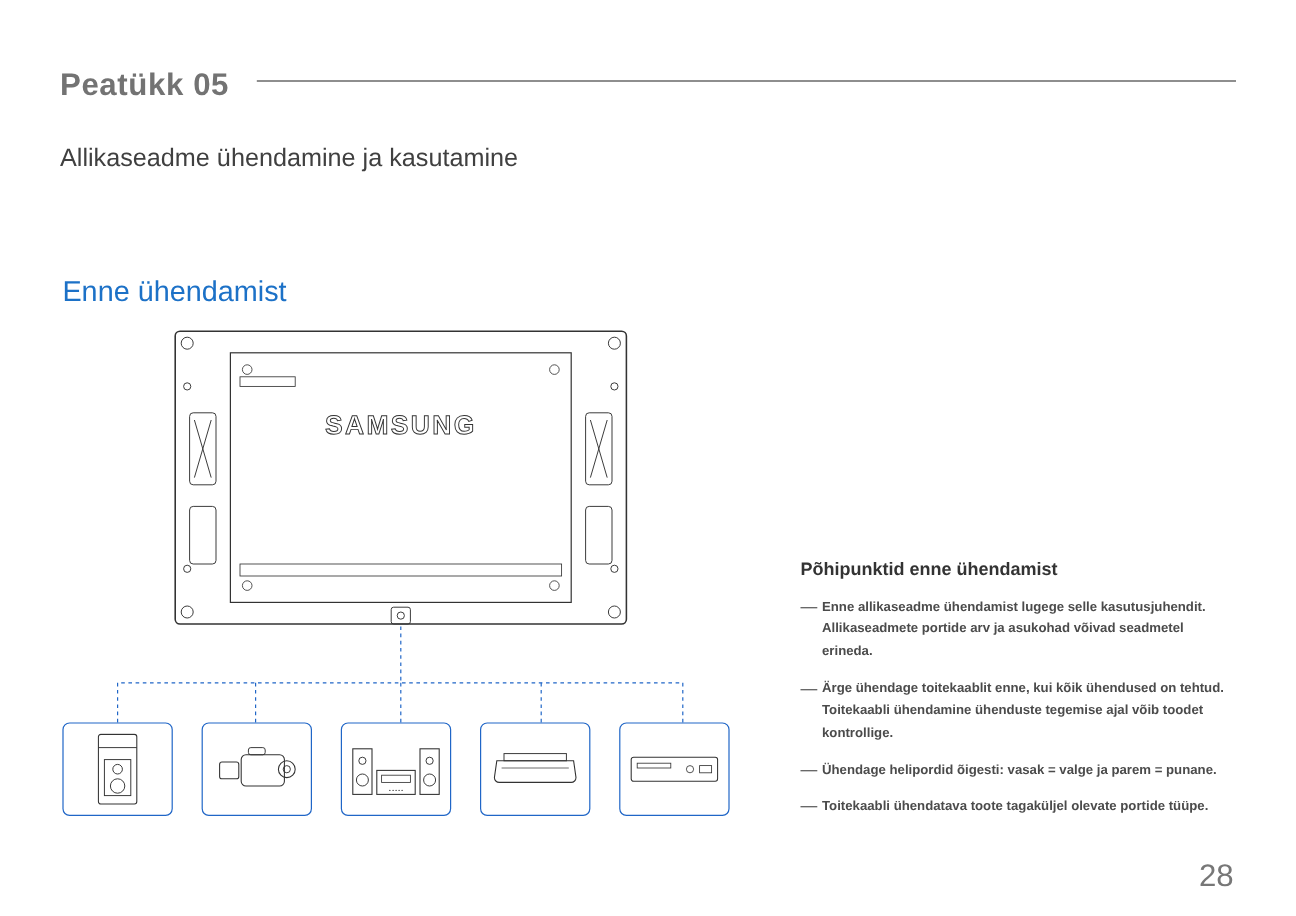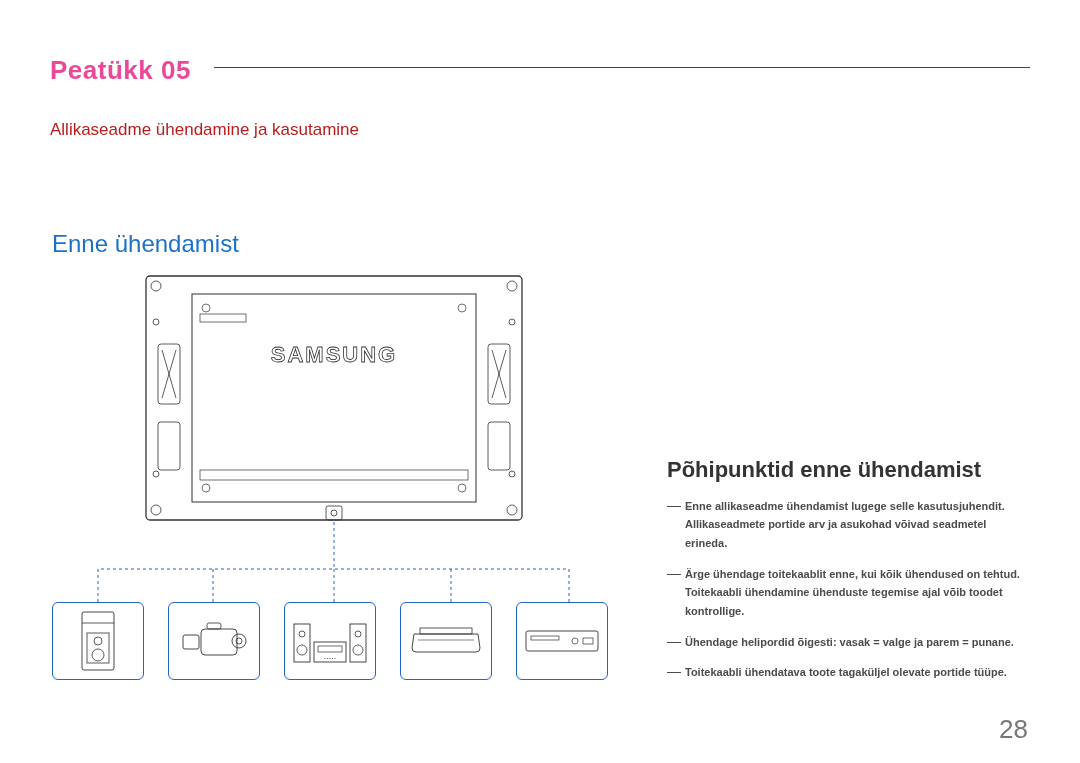--- a/index.html
+++ b/index.html
@@ -15,36 +15,36 @@
   .header {
     position: absolute;
     top: 55px;
     left: 50px;
     right: 50px;
   }
   .chapter-label {
     font-size: 26px;
     font-weight: 600;
     letter-spacing: 0.5px;
-    color: #ec4899;
+    color: #737373;
   }
   .chapter-rule {
     border: none;
     border-top: 1px solid #444;
     position: absolute;
     top: 12px;
     left: 164px;
     right: 0;
   }
   .subheader {
     position: absolute;
     top: 120px;
     left: 50px;
-    font-size: 17px;
-    color: #b91c1c;
+    font-size: 21px;
+    color: #404040;
   }
   .main {
     position: absolute;
     top: 230px;
     left: 52px;
     right: 52px;
     display: flex;
     gap: 40px;
     align-items: flex-end;
   }
@@ -56,21 +56,21 @@
     color: #1c71c7;
     margin-bottom: 16px;
   }
   .intro {
     font-size: 11px;
     line-height: 1.6;
     color: #4b4b4b;
     margin-bottom: 16px;
   }
   .right-title {
-    font-size: 22px;
+    font-size: 15px;
     font-weight: 600;
     color: #333;
     margin-bottom: 14px;
     margin-top: 58px;
   }
   .bullets {
     font-size: 11px;
     line-height: 1.7;
     color: #4b4b4b;
   }

